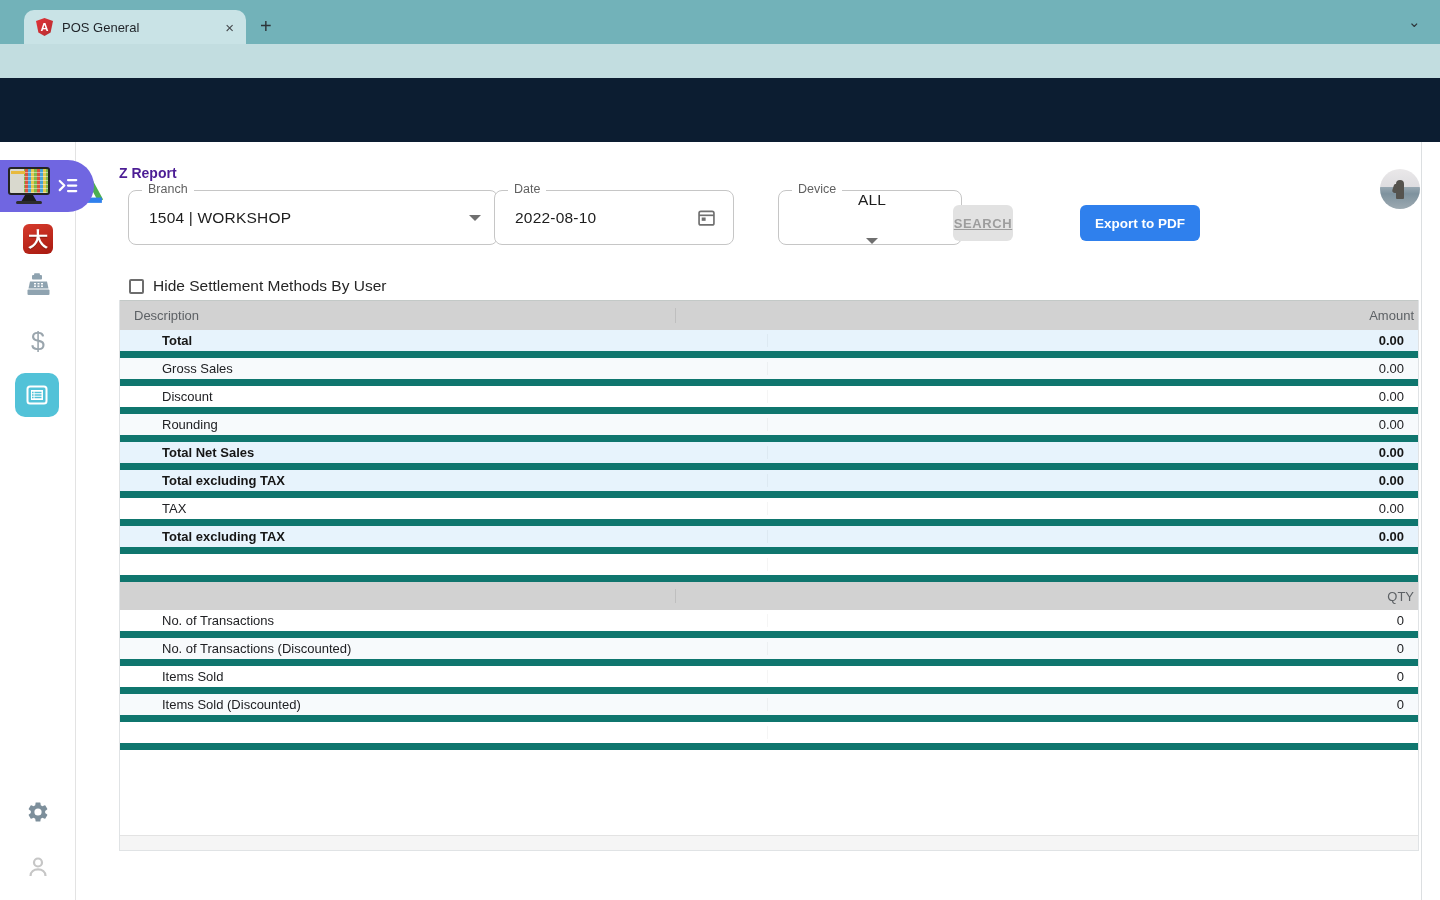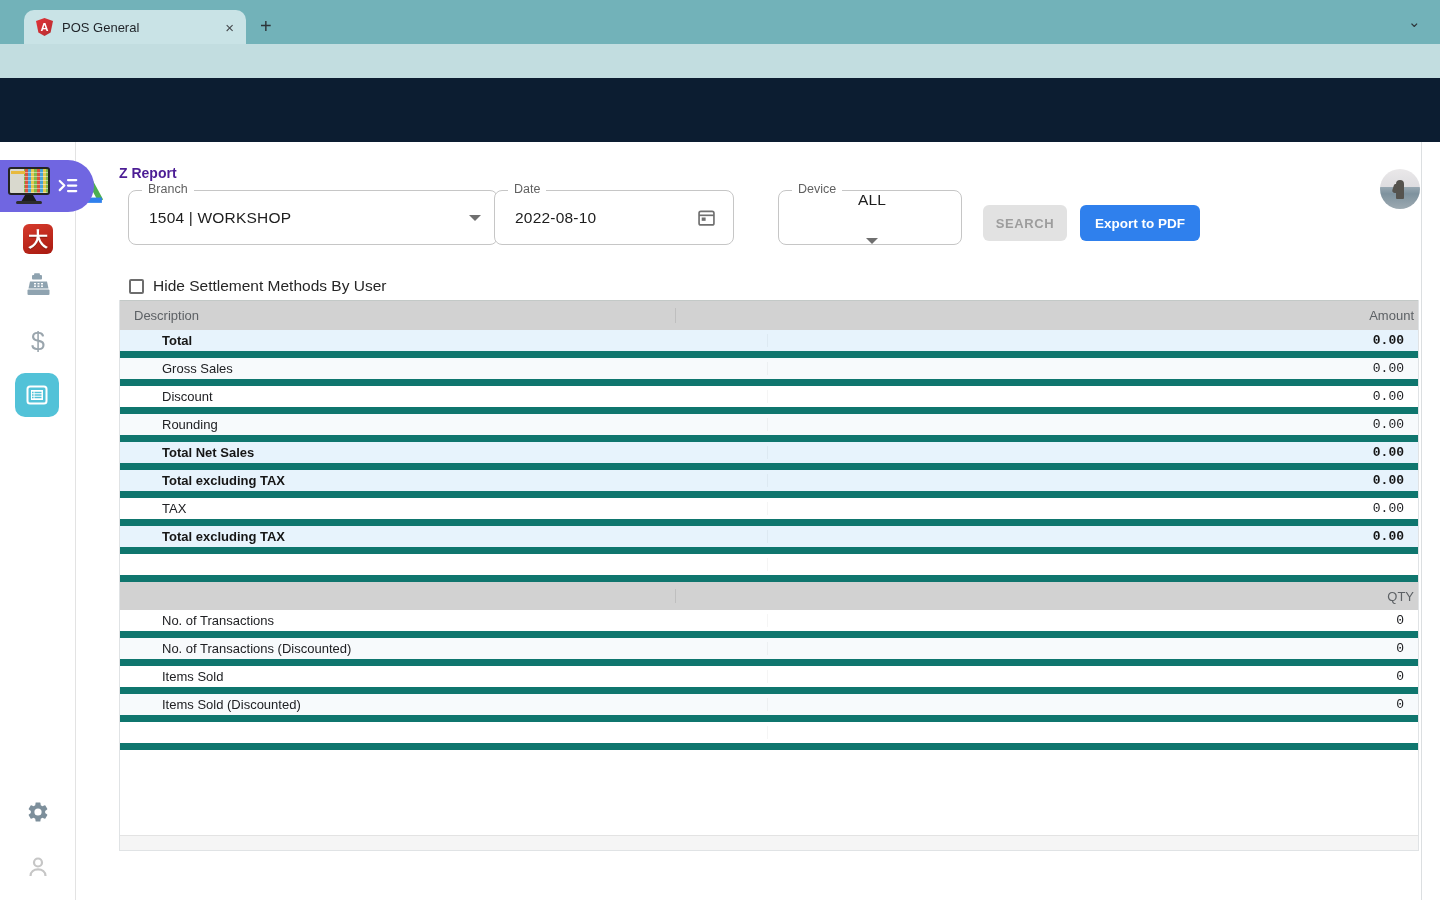--- a/index.html
+++ b/index.html
@@ -76,21 +76,21 @@
   .field { top:190px; height:55px; border:1px solid #c6c6c6; border-radius:8px; background:#fff;
            display:flex; align-items:center; padding:0 16px 0 20px; }
   .field-label { position:absolute; top:-9px; left:13px; background:#fff; padding:0 6px;
                  font-size:12.5px; color:#616161; }
   .field-value { flex:1; font-size:15.5px; color:#1d1d1d; letter-spacing:.2px; }
   .dd-arrow { width:0; height:0; border-left:6px solid transparent; border-right:6px solid transparent;
               border-top:6px solid #6f6f6f; }
 
   .btn { top:205px; height:36px; border-radius:6px; display:flex; align-items:center; justify-content:center;
          font-weight:bold; }
-  .btn-search { left:983px; width:84px; background:#e2e2e2; color:#9d9d9d; font-size:13px; letter-spacing:.6px; }
+  .btn-search { left:953px; width:60px; background:#e2e2e2; color:#9d9d9d; font-size:13px; letter-spacing:.6px;text-decoration:underline; }
   .btn-export { left:1080px; width:120px; background:#2f80ed; color:#ffffff; font-size:13.5px; }
 
   .chk-row { left:129px; top:277px; display:flex; align-items:center; }
   .chk-box { width:15px; height:15px; border:2px solid #6d6d6d; border-radius:2px; background:#fff; }
   .chk-label { margin-left:9px; font-size:15.5px; color:#262626;text-align:right; }
 
   
   .ztable { left:119px; top:300px; width:1300px; height:551px; border:1px solid #e0e3e5; border-top:none;
             display:flex; flex-direction:column; background:#fff; }
   .thead { height:30px; flex:0 0 auto; background:#d2d2d2; border-top:1px solid #c3c9c7;
@@ -98,21 +98,21 @@
   .thead .hd-desc { width:556px; padding-left:14px; position:relative; height:100%; display:flex; align-items:center; }
   .thead .hd-desc:after { content:""; position:absolute; right:0; top:7px; bottom:7px; width:1px; background:#bfbfbf; }
   .thead .hd-amt { flex:1; text-align:right; padding-right:4px; }
   .thead2 { height:28px; border-top:none; }
   .tsection { display:flex; flex-direction:column; }
   .trow { height:28px; flex:0 0 auto; display:flex; align-items:center; font-size:13px; color:#202124;
           border-bottom:7px solid #0f766e; background:#fff; }
   .tsection .trow:nth-child(even) { background:#f7fafc; }
   .trow .cell-desc { width:648px; padding-left:42px; position:relative; height:100%; display:flex; align-items:center; }
   .trow .cell-desc:after { content:""; position:absolute; right:0; top:4px; bottom:4px; width:1px; background:rgba(0,0,0,.04); }
-  .trow .cell-val { flex:1; text-align:right; padding-right:14px;font-family:Liberation Mono, monospace; }
+  .trow .cell-val { flex:1; text-align:right; padding-right:14px; }
   .trow.total { background:#e7f3fc !important; font-weight:bold; color:#161616; }
   .tfiller { flex:1; background:#fff; }
   .tfoot { height:15px; flex:0 0 auto; background:#f5f5f5; border-top:1px solid #e3e3e3; }
 </style>
 </head>
 <body>
 
 <div class="abs tabstrip">
   <div class="abs tab">
     <div class="favicon">A</div>

